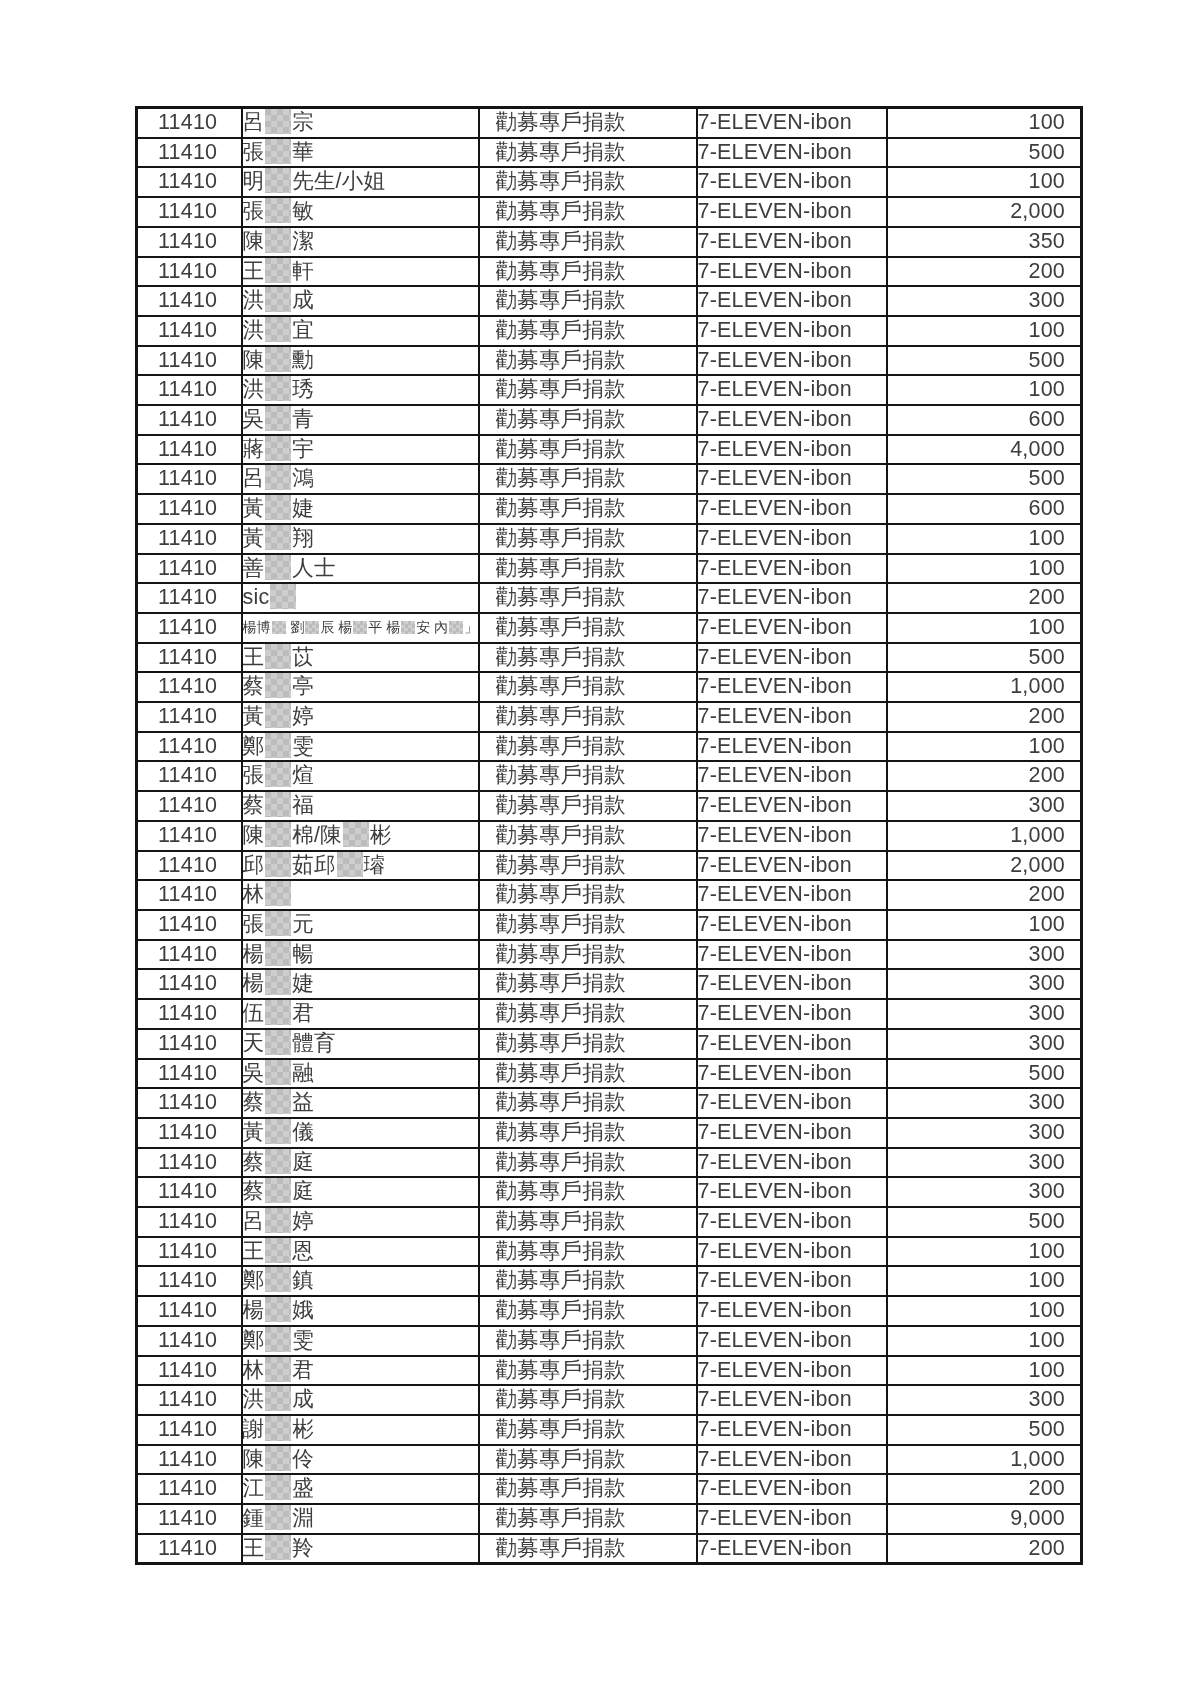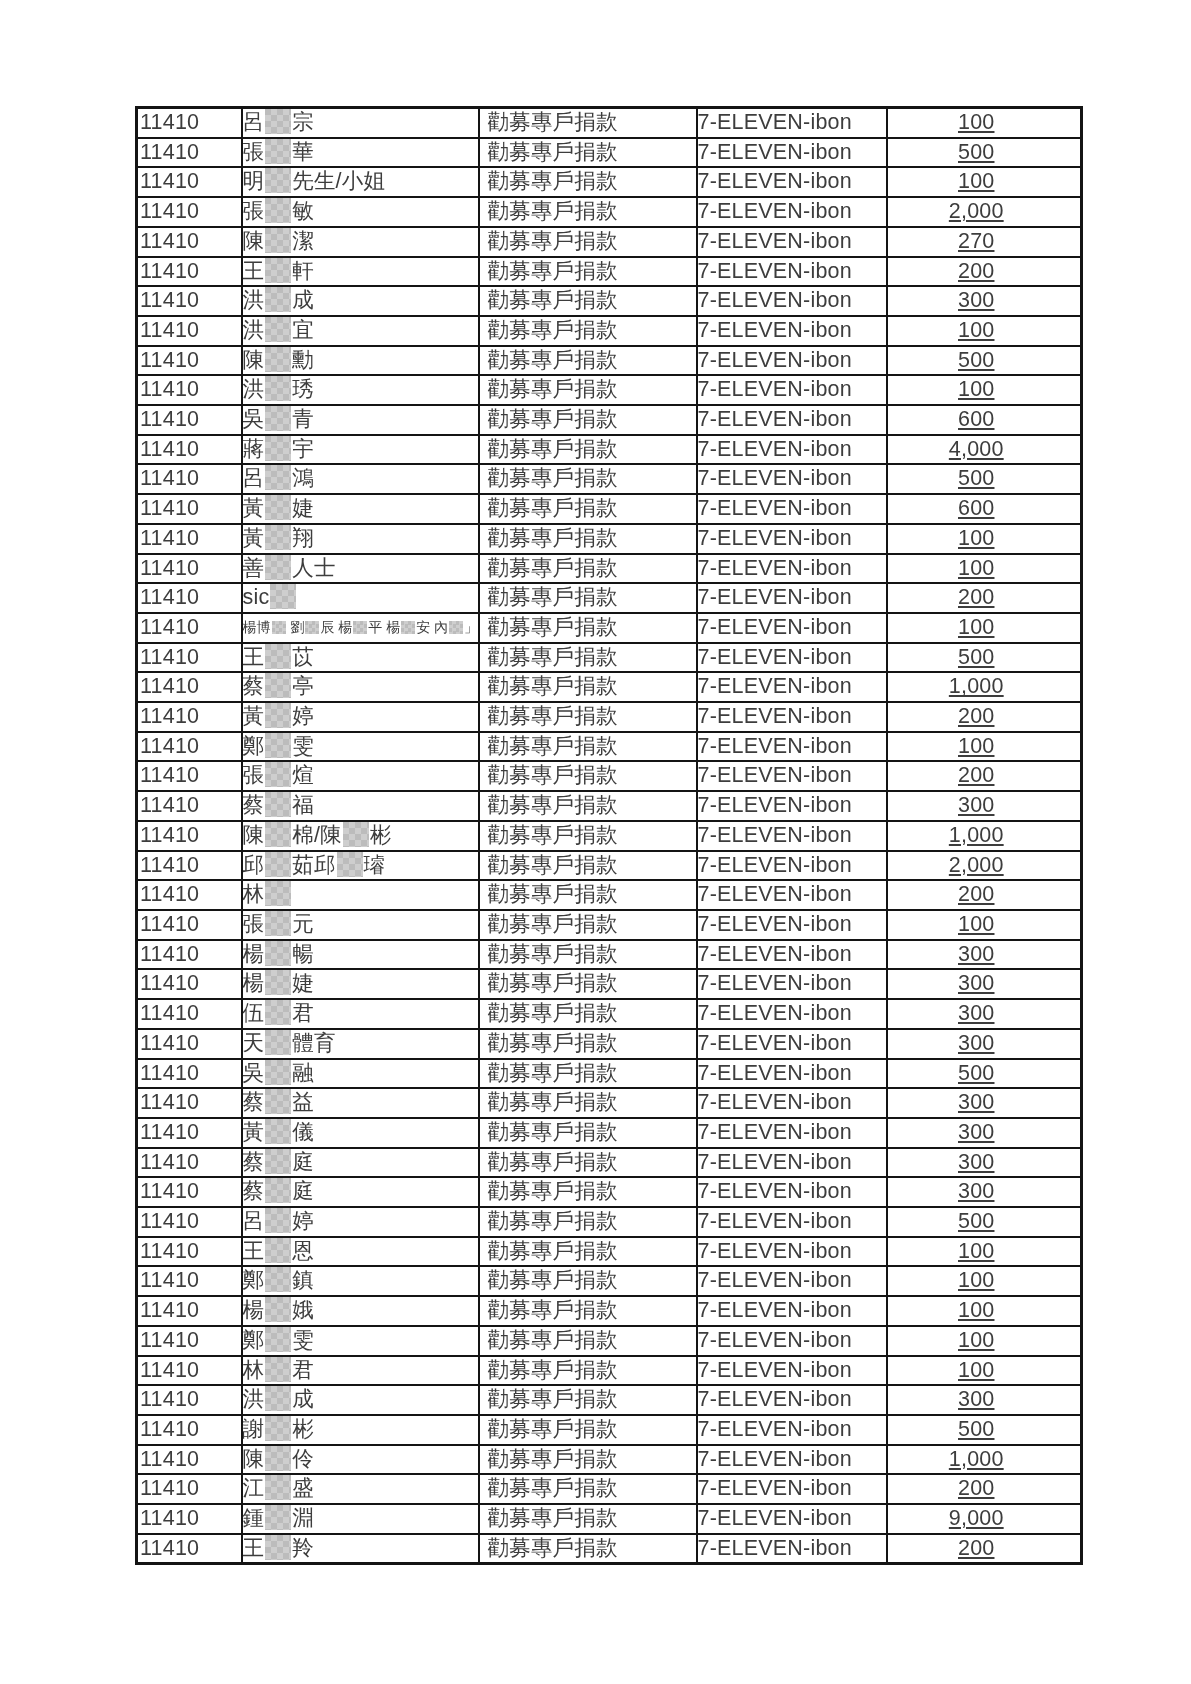--- a/index.html
+++ b/index.html
@@ -28,25 +28,25 @@
     height: 27.7px;
     line-height: 27.7px;
     padding: 0;
     font-size: 21.5px;
     font-weight: 400;
     white-space: nowrap;
     overflow: hidden;
     color: #3d3d3d;
     letter-spacing: 0.2px;
   }
-  td.code    { padding-left: 2px; }
+  td.code    { padding-left: 20px; }
   td.name    { }
-  td.type    { padding-left: 8px; font-family: Liberation Serif, serif; }
+  td.type    { padding-left: 16px; font-family: Liberation Serif, serif; }
   td.channel { }
-  td.amount  { text-align: center; padding-right: 15px; text-decoration: underline; }
+  td.amount  { text-align: right; padding-right: 15px; }
   tr.small-name td.name {
     font-size: 14px;
     letter-spacing: 0;
   }
   .redact {
     display: inline-block;
     width: 26px;
     height: 25px;
     margin: 0 1px;
     vertical-align: -5px;
@@ -103,21 +103,21 @@
     <td class="name">張<span class="redact"></span>敏</td>
     <td class="type">勸募專戶捐款</td>
     <td class="channel">7-ELEVEN-ibon</td>
     <td class="amount">2,000</td>
   </tr>
         <tr>
     <td class="code">11410</td>
     <td class="name">陳<span class="redact"></span>潔</td>
     <td class="type">勸募專戶捐款</td>
     <td class="channel">7-ELEVEN-ibon</td>
-    <td class="amount">270</td>
+    <td class="amount">350</td>
   </tr>
         <tr>
     <td class="code">11410</td>
     <td class="name">王<span class="redact"></span>軒</td>
     <td class="type">勸募專戶捐款</td>
     <td class="channel">7-ELEVEN-ibon</td>
     <td class="amount">200</td>
   </tr>
         <tr>
     <td class="code">11410</td>

